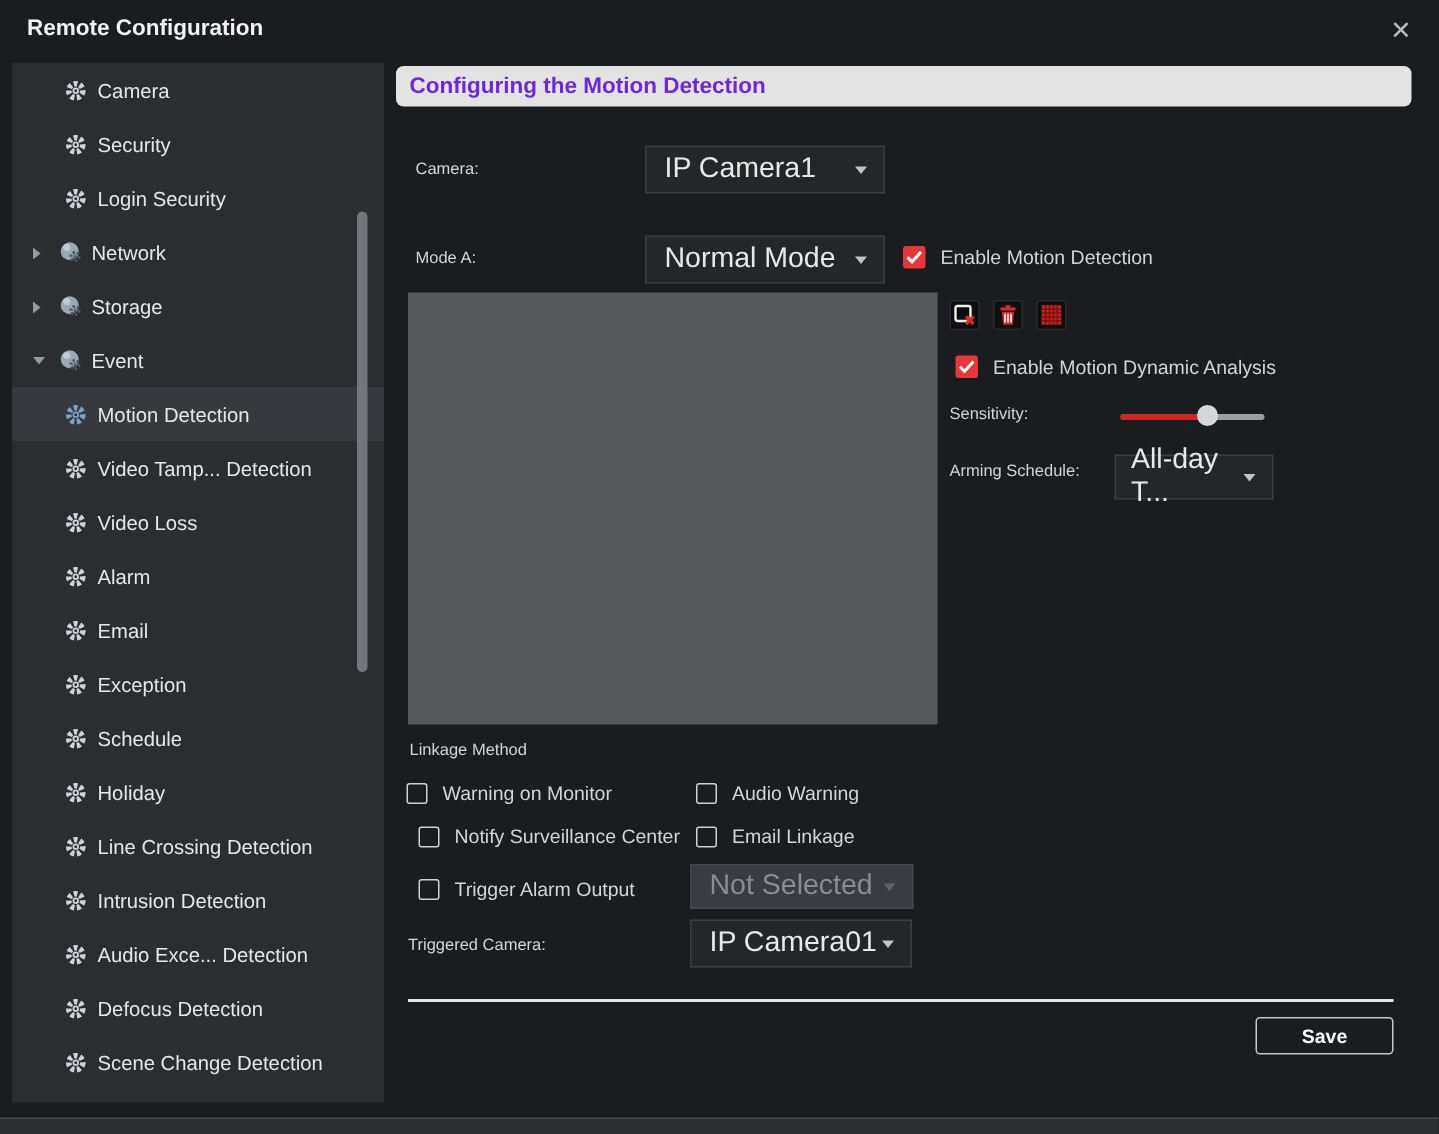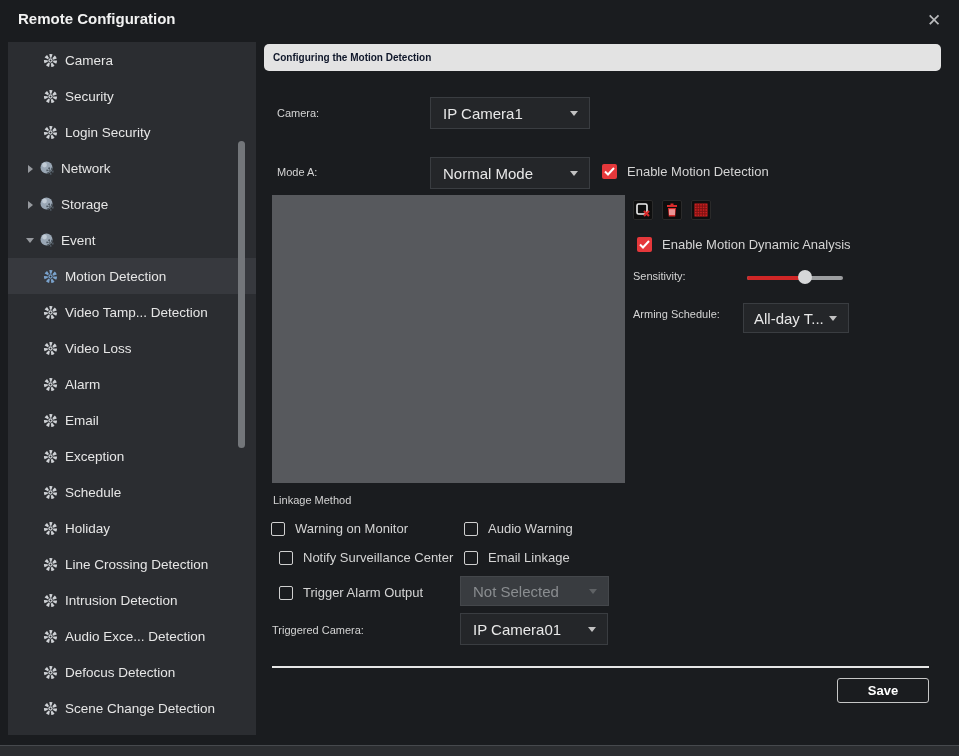--- a/index.html
+++ b/index.html
@@ -11,33 +11,33 @@
   }
   
   .win-title{position:absolute;left:18px;top:10px;font-size:15px;font-weight:bold;color:#f2f2f2;}
   .close-btn{position:absolute;left:920px;top:6px;width:28px;height:28px;display:flex;align-items:center;justify-content:center;
     color:#b9babc;font-size:17px;cursor:default;}
   
   .sidebar{position:absolute;left:8px;top:42px;width:248px;height:693px;background:#2b2d31;overflow:hidden;}
   .sb-item{height:36px;display:flex;align-items:center;font-size:13.5px;color:#e6e6e6;position:relative;}
   .sb-item.selected{background:#37393e;}
   .sb-item.child{padding-left:34px;}
-  .sb-item.parent{padding-left:14px;text-align:center;}
+  .sb-item.parent{padding-left:14px;}
   .sb-item .arrow{width:16px;display:inline-block;}
   .arrow.collapsed::before{content:"";display:inline-block;border-left:5px solid #96999e;border-top:4px solid transparent;border-bottom:4px solid transparent;}
   .arrow.expanded::before{content:"";display:inline-block;border-top:5px solid #96999e;border-left:4px solid transparent;border-right:4px solid transparent;margin-bottom:2px;}
   .tree-icon{width:17px;height:17px;display:inline-flex;align-items:center;justify-content:center;margin-right:6px;}
   .sb-scroll{position:absolute;left:238px;top:141px;width:7px;height:307px;background:#73767a;border-radius:4px;}
   
   .header-bar{position:absolute;left:264px;top:44px;width:668px;height:27px;background:#e3e3e3;border-radius:5px;
     display:flex;align-items:center;padding-left:9px;}
-  .header-bar span{font-size:10px;font-weight:bold;color:#0f172a;}
+  .header-bar span{font-size:15px;font-weight:bold;color:#6d28d9;}
   .form-label{position:absolute;font-size:11px;color:#d4d4d4;}
   .dropdown{position:absolute;background:#242629;border:1px solid #3a3d41;display:flex;align-items:center;
-    padding:0 12px;font-size:15px;color:#e8e8e8;box-sizing:border-box;}
+    padding:0 12px;font-size:19px;color:#e8e8e8;box-sizing:border-box;}
   .dropdown .dd-arrow{position:absolute;right:11px;top:50%;margin-top:-2px;
     border-top:5px solid #c2c2c2;border-left:4.5px solid transparent;border-right:4.5px solid transparent;}
   .dropdown.disabled{background:#393c40;border-color:#44474b;color:#8a8d90;}
   .dropdown.disabled .dd-arrow{border-top-color:#5f6265;}
   .video-area{position:absolute;left:272px;top:195px;width:353px;height:288px;background:#57595d;}
   .cb-row{position:absolute;display:flex;align-items:center;gap:10px;font-size:13px;color:#d4d4d4;white-space:nowrap;}
   .cb{width:15px;height:15px;box-sizing:border-box;border-radius:2px;flex:0 0 auto;display:flex;align-items:center;justify-content:center;}
   .cb.checked{background:#e5383b;}
   .cb.unchecked{border:1px solid #d0d0d0;background:transparent;width:14px;height:14px;}
   .tool-btn{position:absolute;width:20px;height:20px;background:#0e0e0e;border:1px solid #2a2a2a;border-radius:2px;

